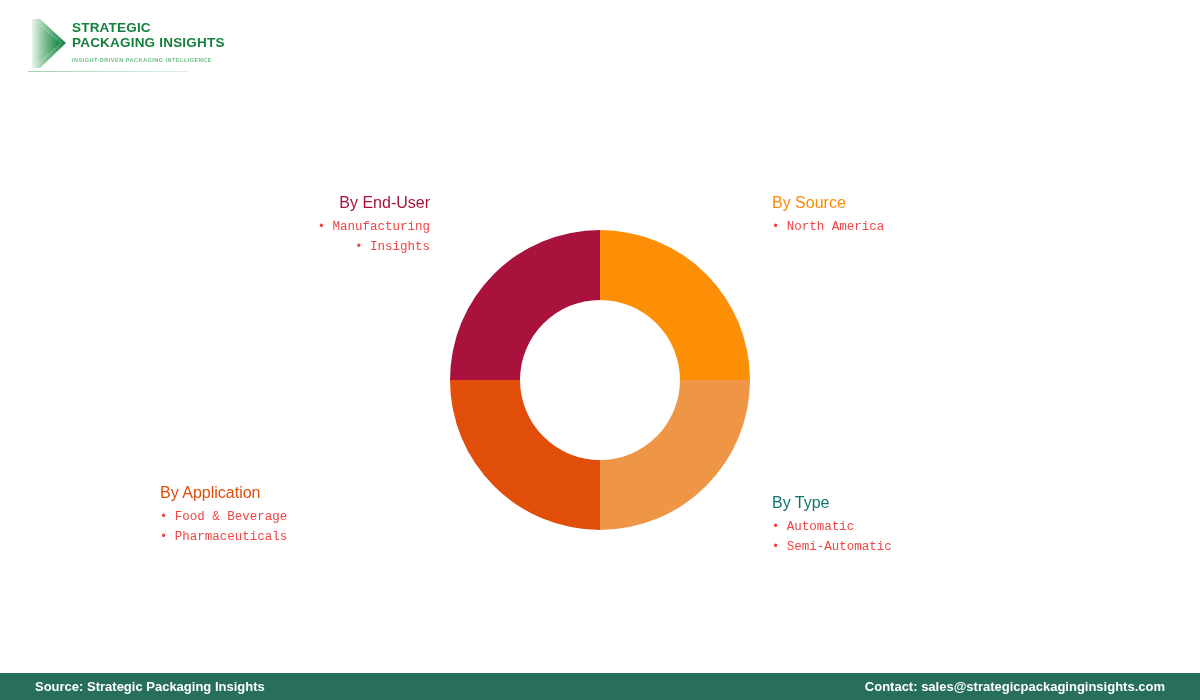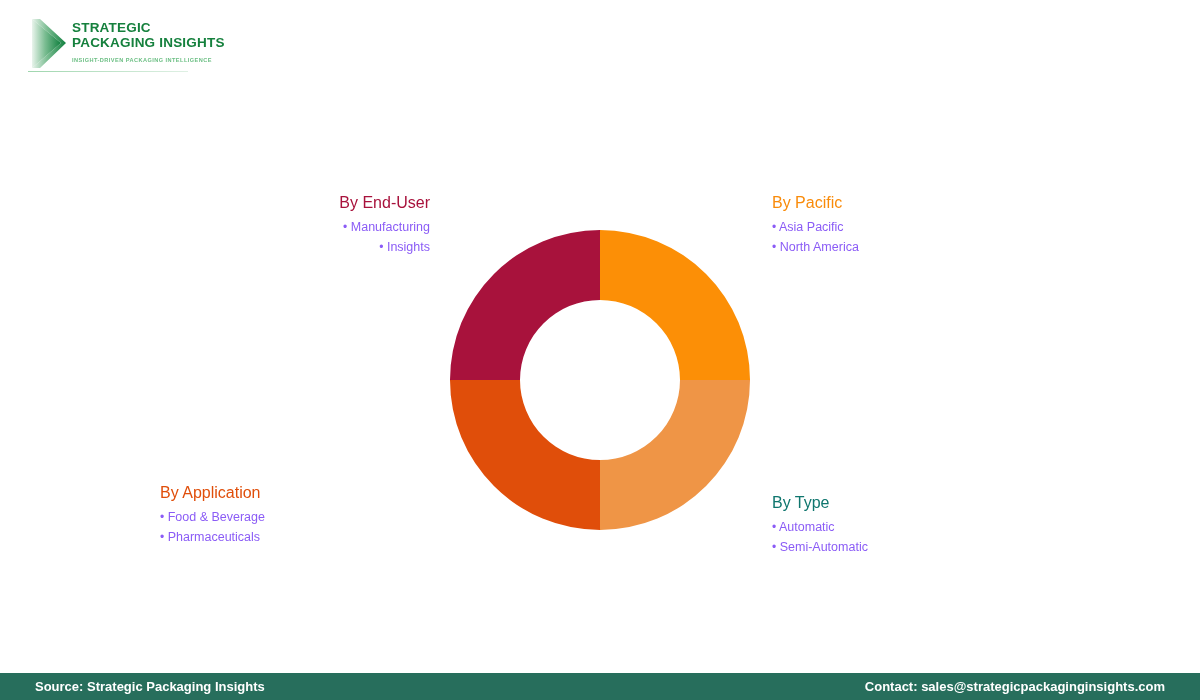--- a/index.html
+++ b/index.html
@@ -34,21 +34,21 @@
 
   
   .donut-wrap { position:absolute; left:450px; top:230px; width:300px; height:300px; }
   .donut-svg { display:block; width:300px; height:300px; }
 
   
   .seg { position:absolute; }
   .seg h3 { font-size:16px; font-weight:normal; line-height:20px; white-space:nowrap; }
   .seg ul { list-style:none; margin-top:4px; }
   .seg li {
-    font-size:12.5px; color:#8b5cf6; line-height:20px; white-space:nowrap;
+    font-size:12.5px; color:#ef4444; line-height:20px; white-space:nowrap;font-family:Liberation Mono, monospace;
   }
   .seg li .dot { font-size:12px; }
 
   .seg-enduser   { left:180px;  top:193px; width:250px; text-align:right; }
   .seg-enduser h3   { color:#a8123c; }
   .seg-region    { left:772px;  top:193px; width:300px; text-align:left; }
   .seg-region h3    { color:#f98b0a; }
   .seg-application { left:160px; top:483px; width:270px; }
   .seg-application h3 { color:#e04e0a; }
   .seg-type      { left:772px;  top:493px; width:300px; text-align:left; }
@@ -107,24 +107,22 @@
     <h3>By End-User</h3>
     <ul>
       <li><span class="dot">•</span>
         <span>Manufacturing</span></li>
       <li><span class="dot">•</span>
         <span>Insights</span></li>
     </ul>
   </div>
 
   <div class="seg seg-region">
-    <h3>By Pacific</h3>
+    <h3>By Source</h3>
     <ul>
-      <li><span class="dot">•</span>
-        <span>Asia Pacific</span></li>
       <li><span class="dot">•</span>
         <span>North America</span></li>
     </ul>
   </div>
 
   <div class="seg seg-application">
     <h3>By Application</h3>
     <ul>
       <li><span class="dot">•</span>
         <span>Food &amp; Beverage</span></li>

